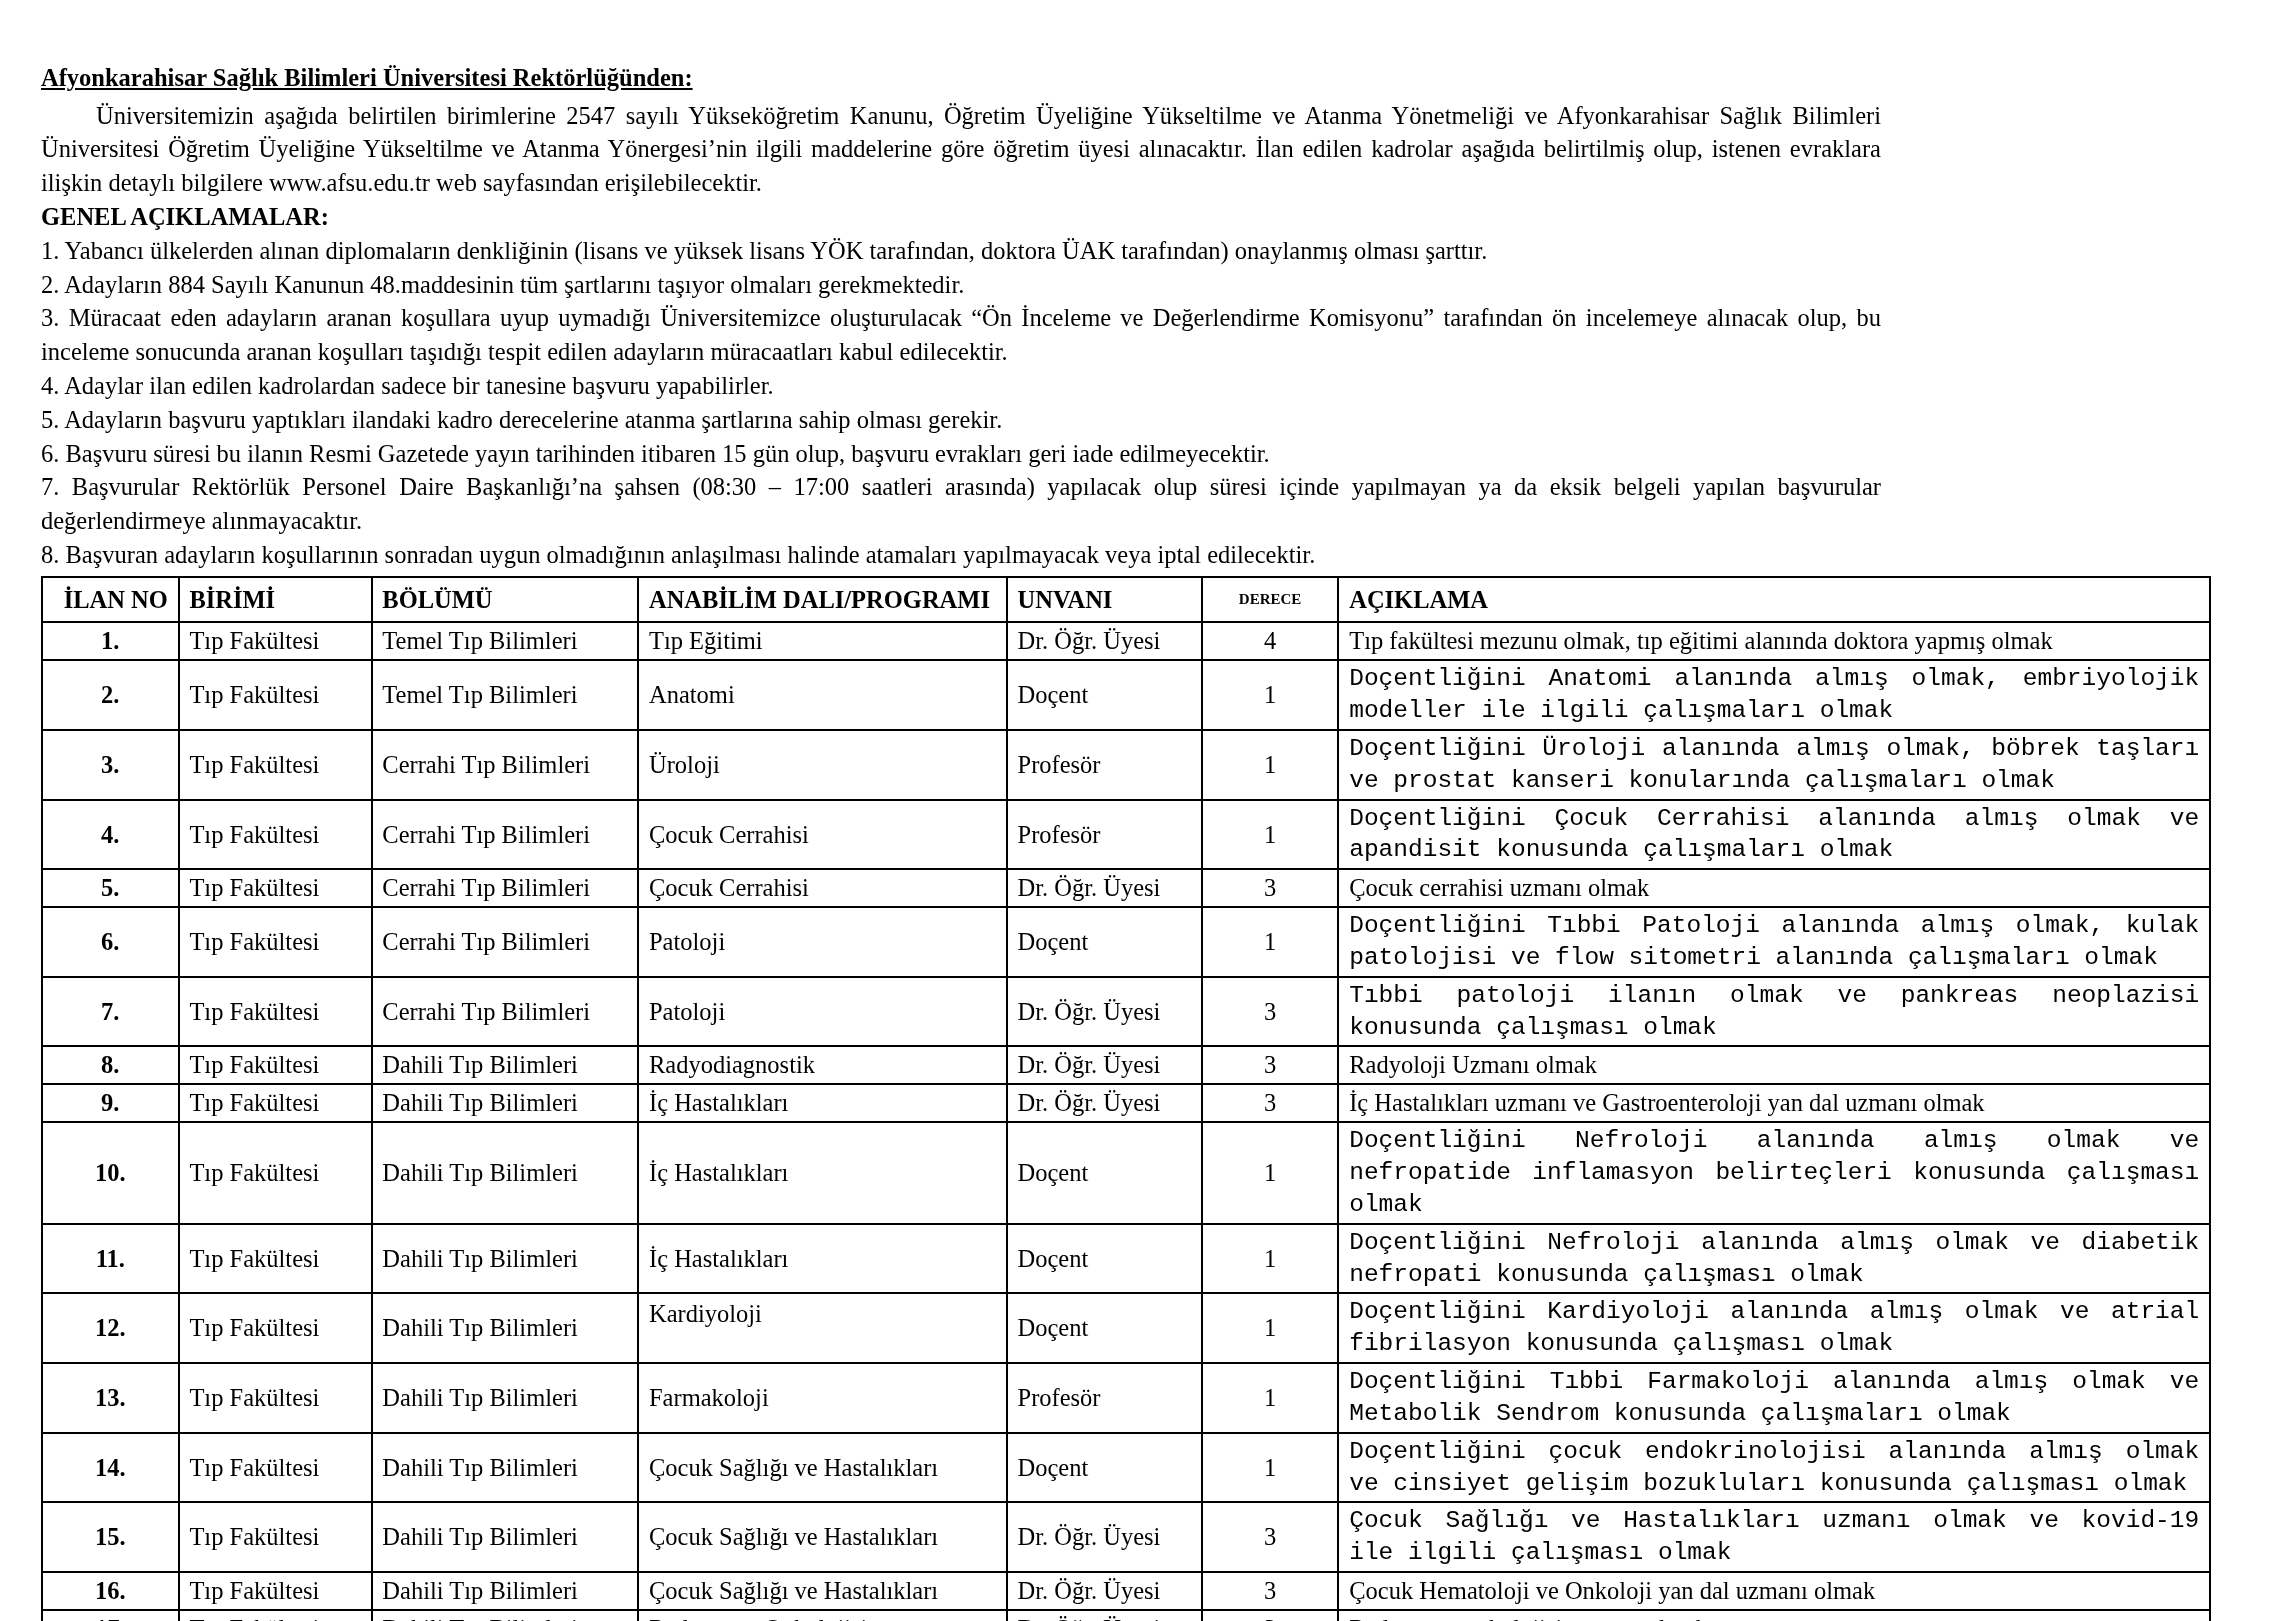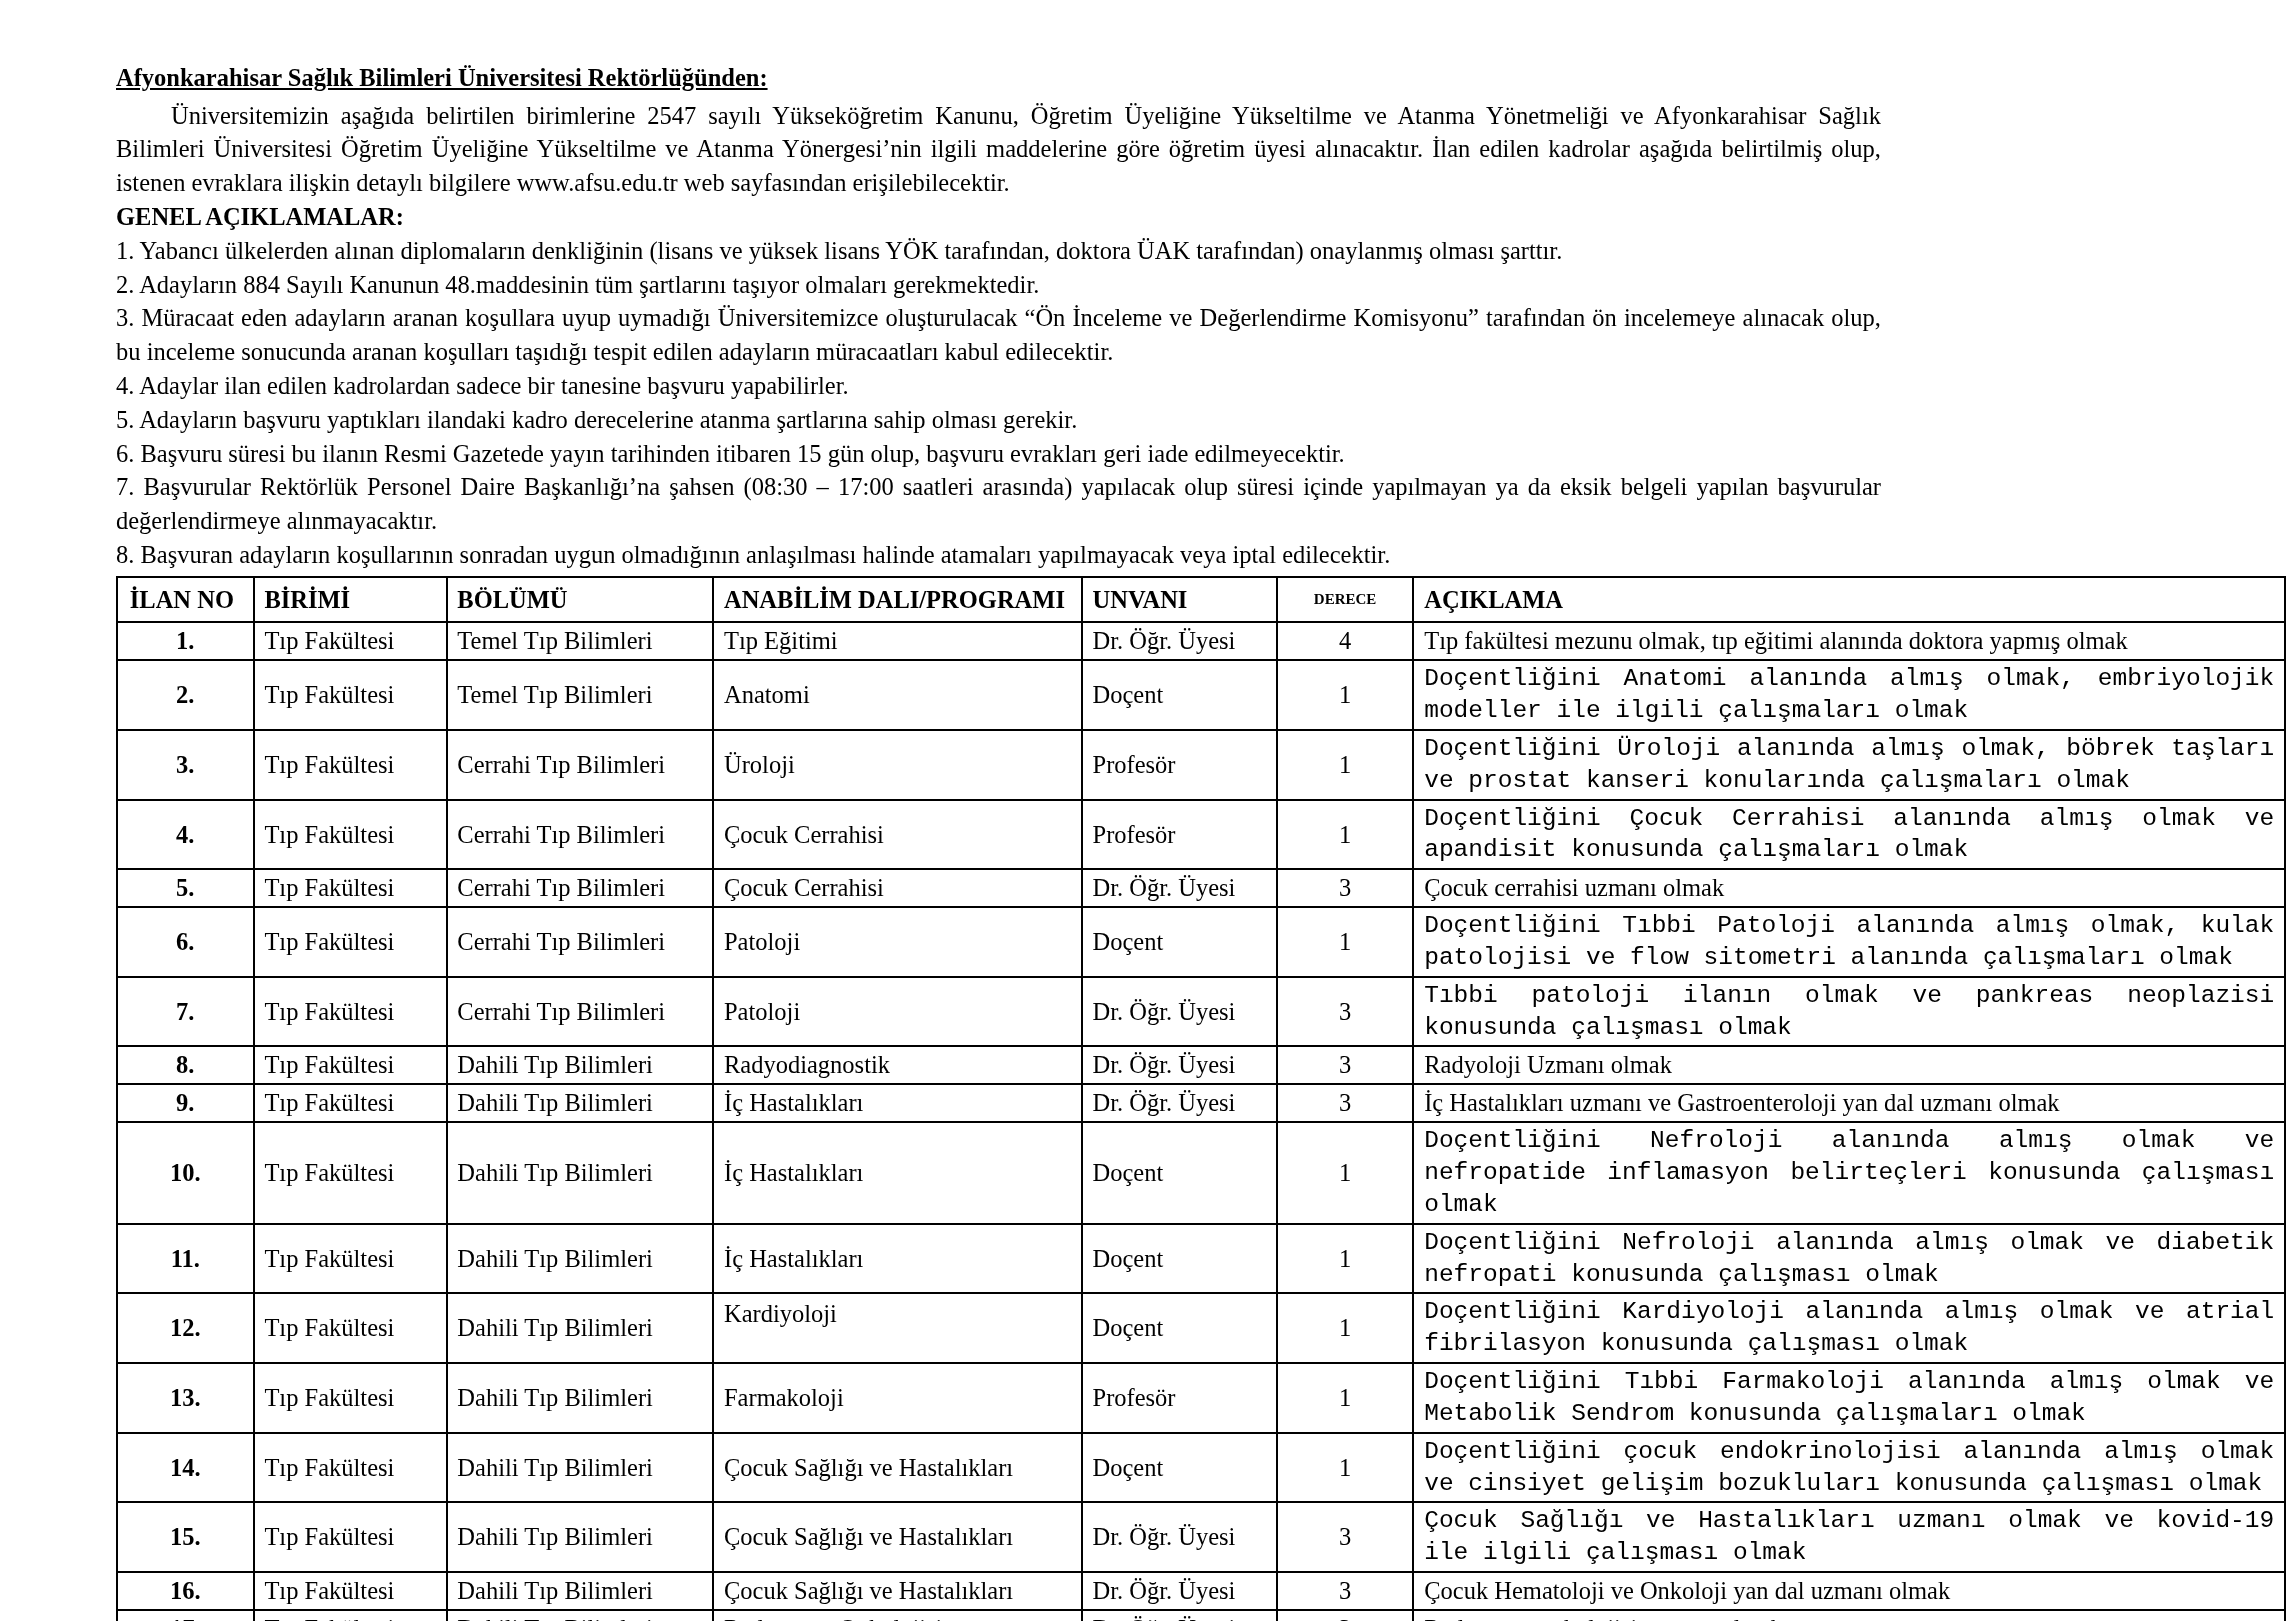--- a/index.html
+++ b/index.html
@@ -5,21 +5,21 @@
   html,body { margin:0; padding:0; background:#fff; }
   body {
     width:2293px; height:1621px;
     font-family:"Liberation Serif","DejaVu Serif",serif;
     color:#000;
     -webkit-font-smoothing:antialiased;
   }
   .page {
     box-sizing:border-box;
     width:1927px; height:1621px;
-    padding:61px 46px 29px 116px;
+    padding:61px 46px 29px 41px;
   }
   .textblock { font-size:24.5px; line-height:1.38; }
   .doc-title {
     font-size:24.5px; font-weight:bold; text-decoration:underline;
     margin:0 0 3.9px 0;
   }
   .intro {
     margin:0; text-indent:55px; text-align:justify;
   }
   .section-heading { font-weight:bold; }
@@ -40,21 +40,21 @@
   col.c-unvan    { width:9.0%; }
   col.c-derece   { width:6.3%; }
   col.c-aciklama { width:40.2%; }
 
   th, td { border:2px solid #000; vertical-align:middle; }
   thead th {
     text-align:left; font-weight:bold;
     padding:5.9px 9.8px;
     border-bottom:2.9px solid #000;
   }
-  thead th:nth-child(1) { padding-left:11.8px; }
+  thead th:nth-child(1) { padding-left:11.8px;text-align:right; }
   thead th:nth-child(6) { font-size:15px; text-align:center; padding-left:3.9px; padding-right:3.9px; }
   td { padding:2px 9.8px; }
   td.no     { text-align:center; font-weight:bold; padding-left:2px; padding-right:2px; }
   td.derece { text-align:center; }
   tr.tall td { height:61px; }
   tr.tall td.aciklama { text-align:justify;font-family:Liberation Mono, monospace; }
   tbody tr:nth-child(12) td.anabilim { vertical-align:top; padding-top:3.9px; }
 
   .footer { margin-top:9.8px; font-size:24.5px; line-height:1.45; }
   .footer-line { display:flex; }

